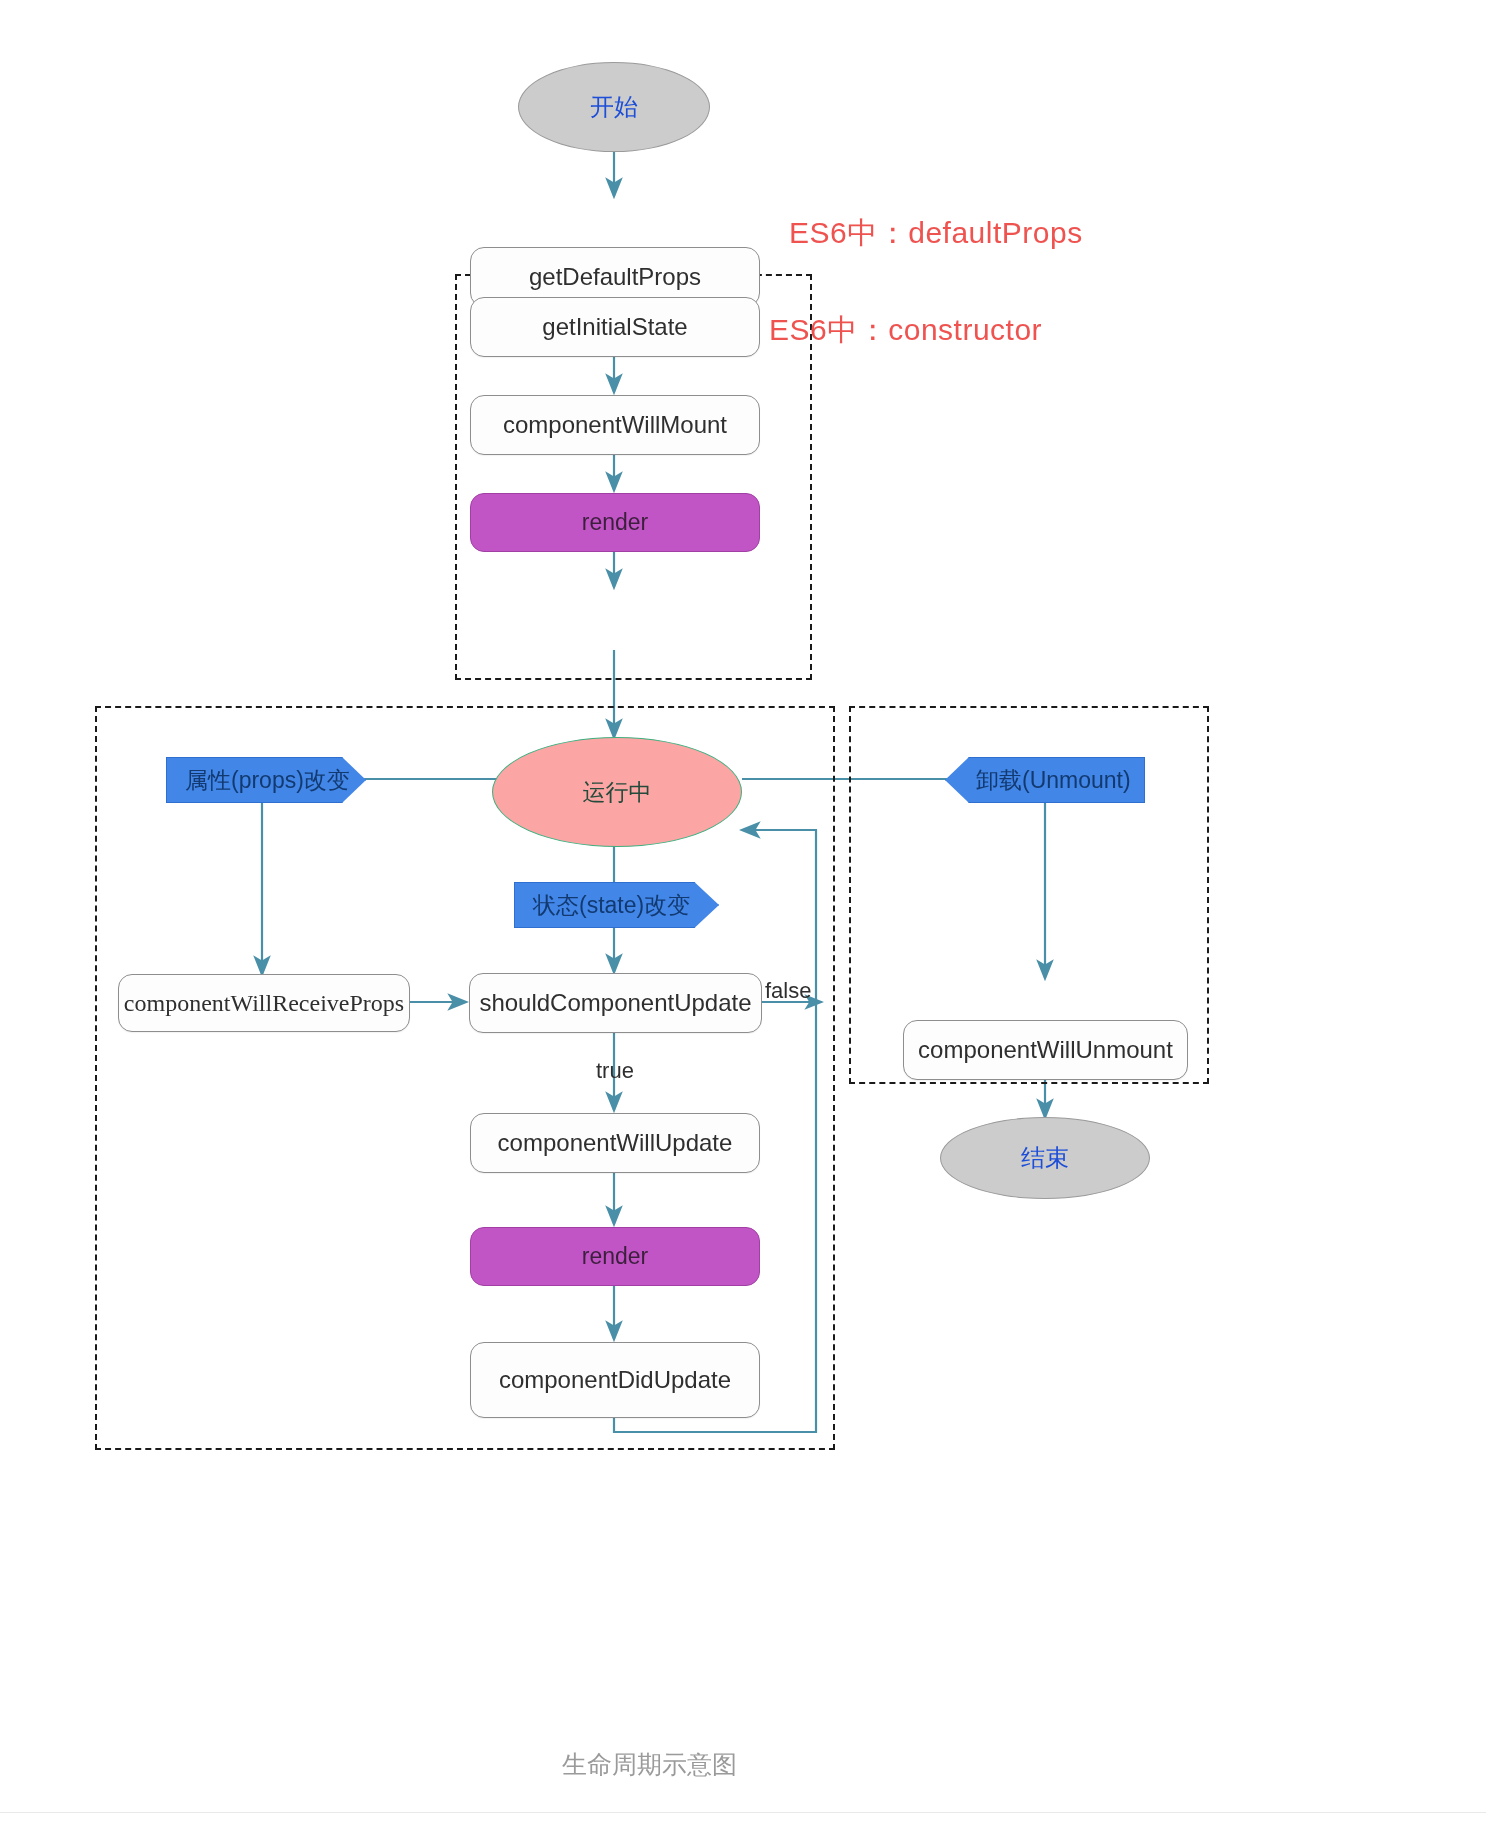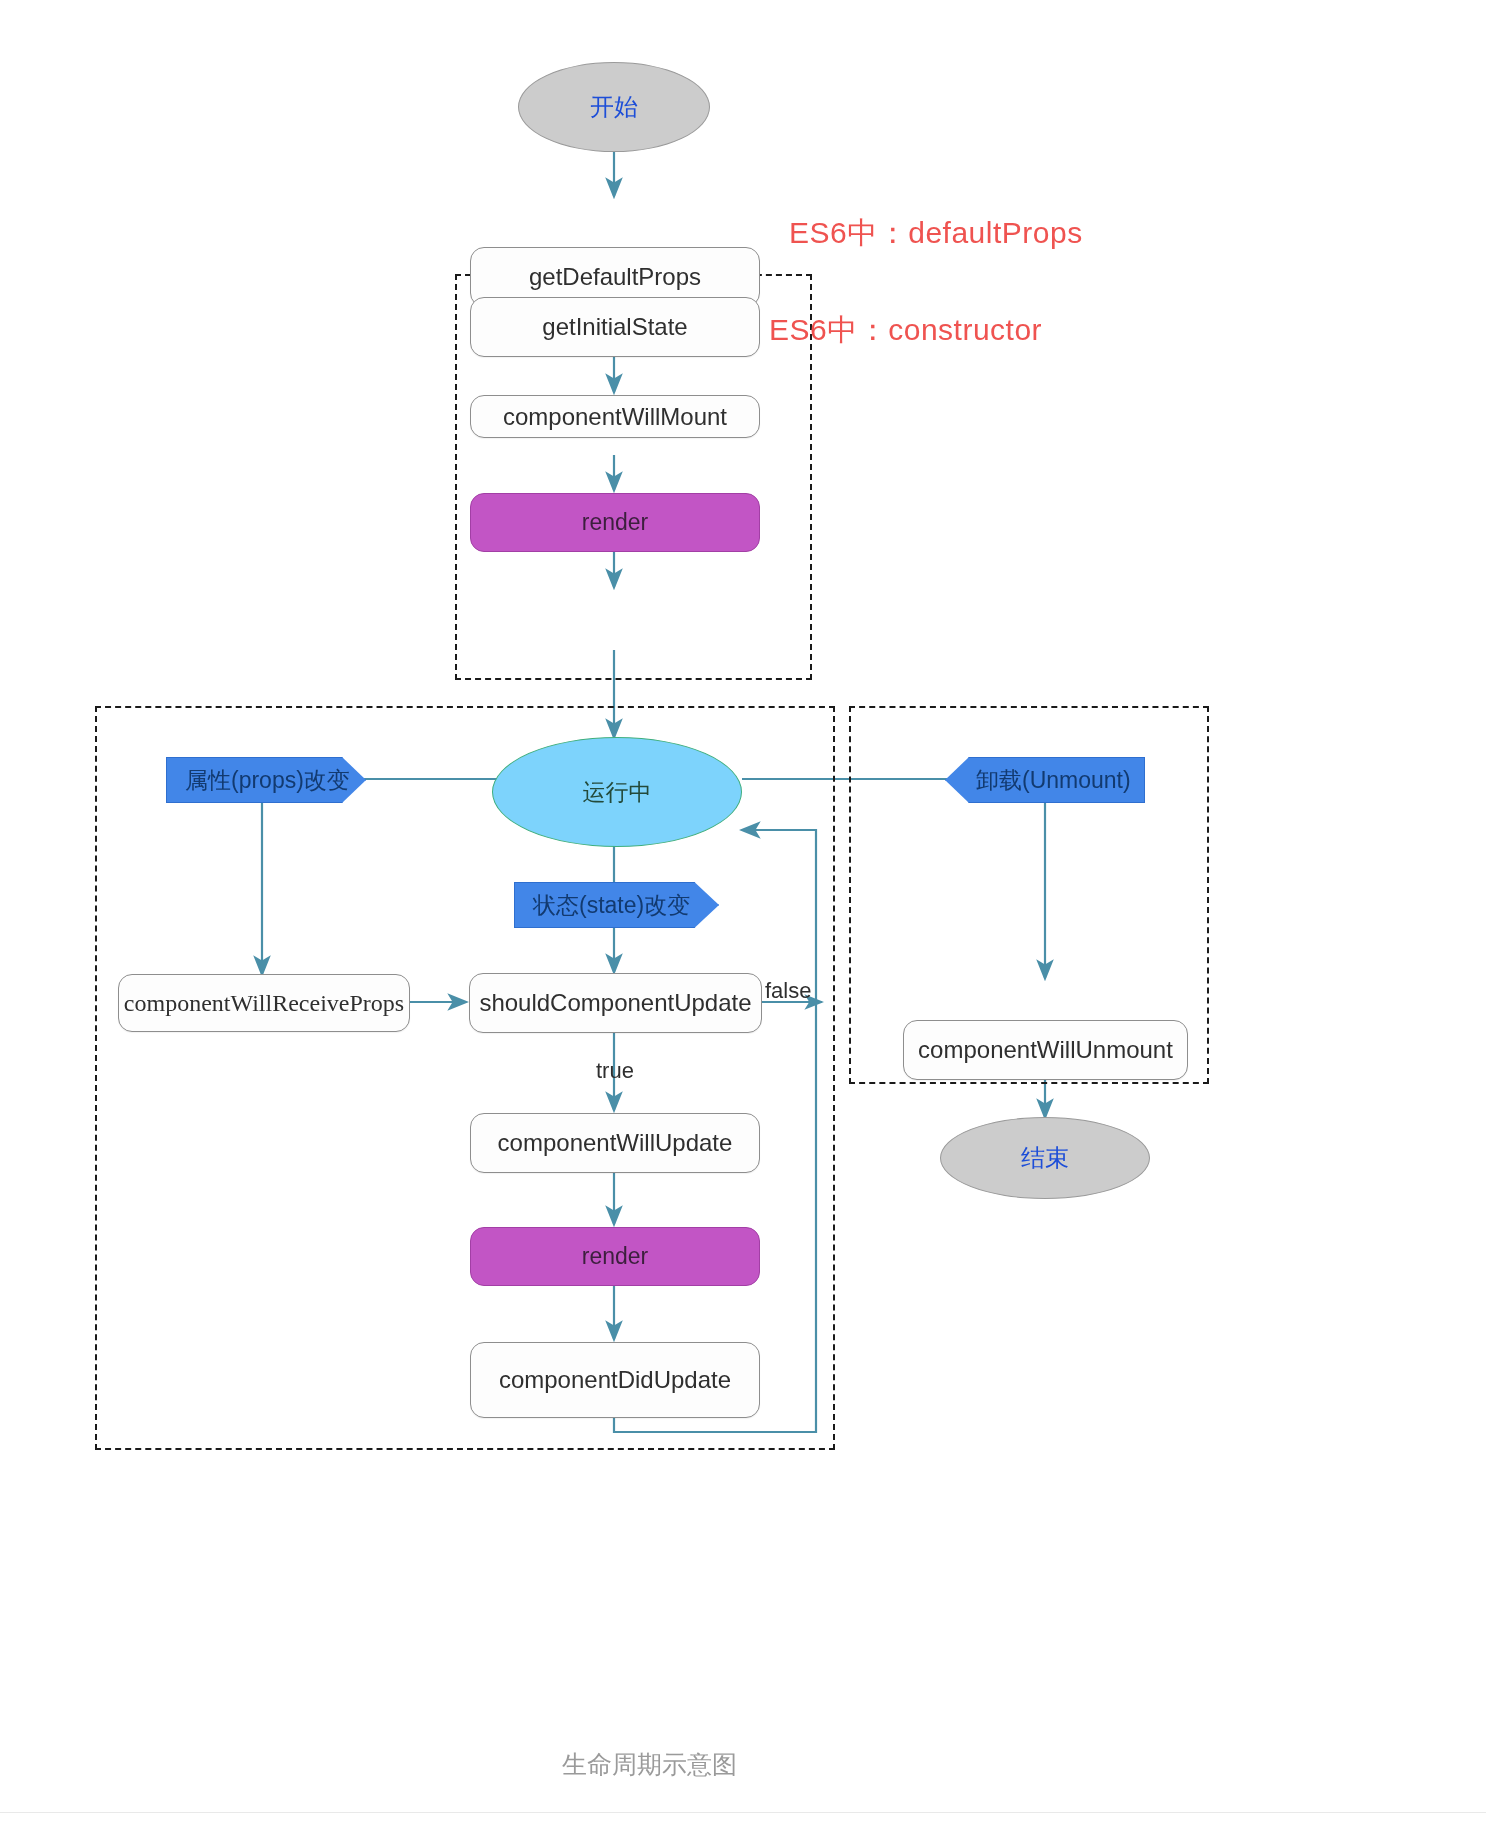--- a/index.html
+++ b/index.html
@@ -53,21 +53,21 @@
   
   .terminator {
     background: #cccccc;
     border: 1.4px solid #9a9a9a;
     border-radius: 50%;
     font-size: 24px;
     color: #1d4ed8;
   }
   
   .state-ellipse {
-    background: #7dd3fc;
+    background: #fca5a5;
     border: 1.4px solid #3fae7e;
     border-radius: 50%;
     font-size: 23px;
     color: #234a3a;
   }
   
   .tag {
     background: #4286e8;
     border: 1.4px solid #2f6fcf;
     font-size: 23px;
@@ -180,21 +180,21 @@
   </div>
 
   <div class="node proc" style="left:470px; top:199px; width:290px; height:60px;margin-top:48px;">
     <span>getDefaultProps</span>
   </div>
 
   <div class="node proc" style="left:470px; top:297px; width:290px; height:60px;">
     <span>getInitialState</span>
   </div>
 
-  <div class="node proc" style="left:470px; top:395px; width:290px; height:43px;">
+  <div class="node proc" style="left:470px; top:395px; width:290px; height:60px;">
     <span>componentWillMount</span>
   </div>
 
   <div class="node render-box" style="left:470px; top:493px; width:290px; height:59px;">
     <span>render</span>
   </div>
 
 
   <div class="node state-ellipse" style="left:492px; top:737px; width:250px; height:110px;">
     <span>运行中</span>

